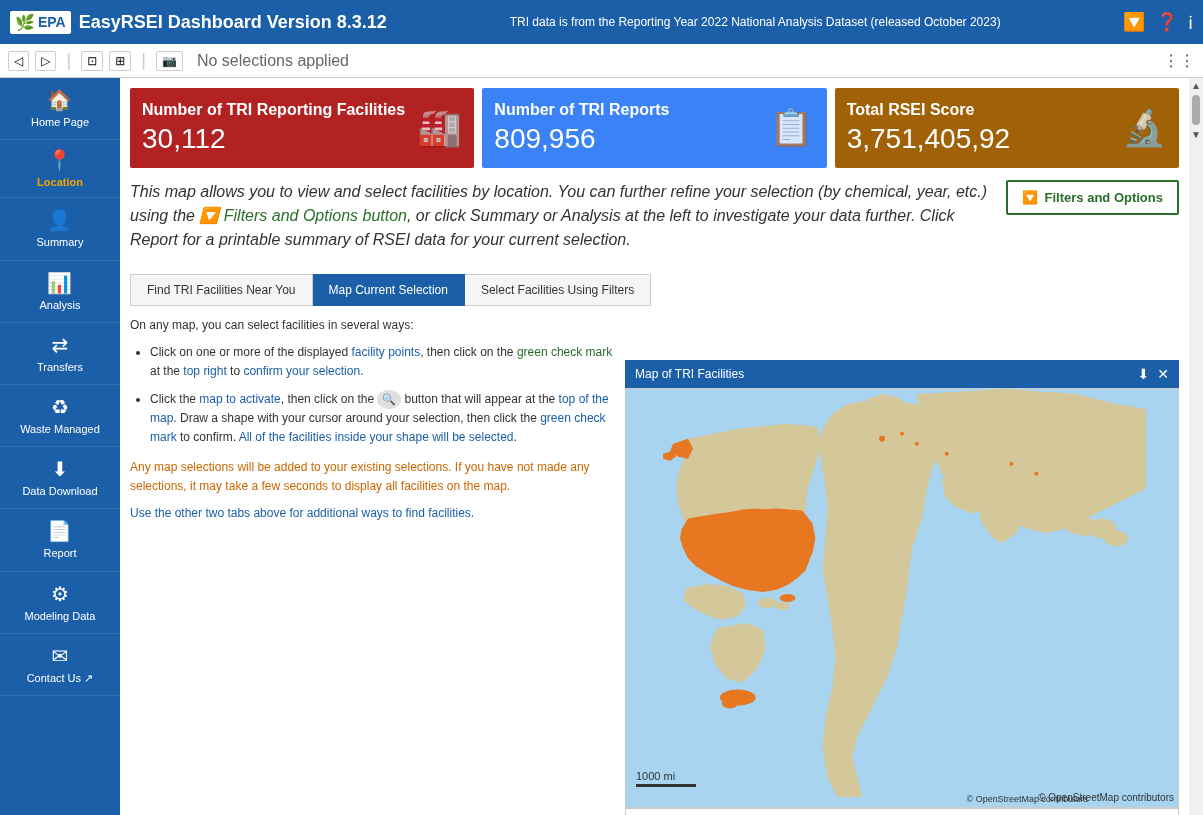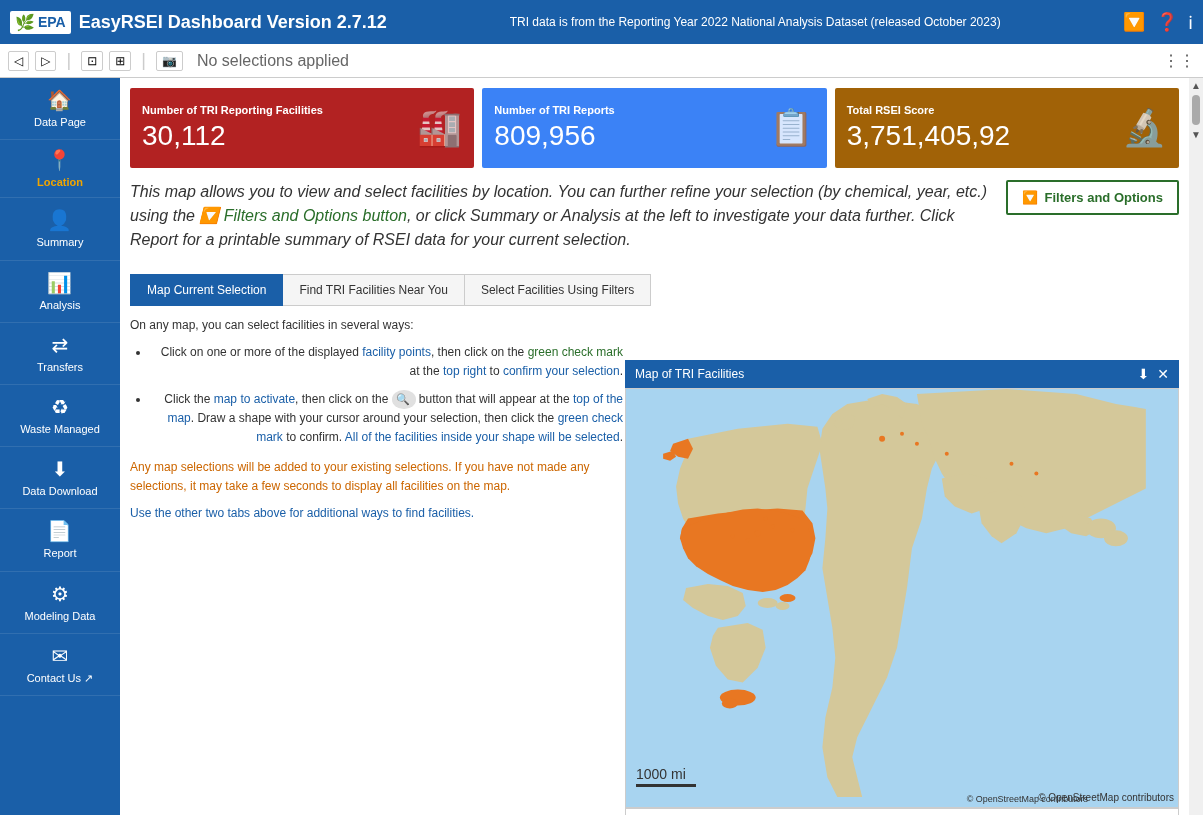--- a/index.html
+++ b/index.html
@@ -160,21 +160,21 @@
       align-items: center;
       justify-content: space-between;
       border-radius: 2px;
       min-height: 80px;
     }
     .stat-card.red { background: #b22222; }
     .stat-card.green { background: #3b82f6; }
     .stat-card.purple { background: #5a2d82; }
     .stat-card.dark { background: #a16207; }
     .stat-text { }
-    .stat-title { font-size: 11px; font-weight: bold; margin-bottom: 4px; }
+    .stat-title { font-size: 16px; font-weight: bold; margin-bottom: 4px; }
     .stat-value { font-size: 28px; font-weight: normal; }
     .stat-icon { font-size: 36px; opacity: 0.8; }
 
     
     .description {
       font-size: 16px;
       color: #333;
       line-height: 1.5;
       margin-bottom: 12px;
     }
@@ -219,21 +219,20 @@
       gap: 2px;
     }
     .location-text {
       flex: 1;
       font-size: 12px;
       color: #333;
       line-height: 1.6;
     }
     .location-text ul {
       margin: 8px 0 8px 20px;
-      text-align: right;
     }
     .location-text li {
       margin-bottom: 6px;
     }
     .map-container {
       width: 554px;
       flex-shrink: 0;
       margin-top: 44px;
     }
     .map-header {
@@ -260,21 +259,21 @@
       font-size: 10px;
       color: #333;
       position: absolute;
       bottom: 4px;
       right: 4px;
     }
     .map-scale {
       position: absolute;
       bottom: 20px;
       left: 10px;
-      font-size: 14px;
+      font-size: 11px;
       color: #333;
     }
     .map-scale-bar {
       width: 60px;
       height: 3px;
       background: #333;
       margin-top: 2px;
     }
     .map-legend {
       background: white;
@@ -317,21 +316,21 @@
   </style>
 </head>
 <body>
 
 <div class="header">
   <div class="header-logo">
     <div class="epa-logo">
       <span class="leaf">🌿</span>
       <span>EPA</span>
     </div>
-    <span class="header-title">EasyRSEI Dashboard Version 2.7.12</span>
+    <span class="header-title">EasyRSEI Dashboard Version 8.3.12</span>
   </div>
   <div class="header-center">TRI data is from the Reporting Year 2022 National Analysis Dataset (released October 2023)</div>
   <div class="header-icons">
     <span class="header-icon">🔽</span>
     <span class="header-icon">❓</span>
     <span class="header-icon">ℹ</span>
   </div>
 </div>
 
 <div class="toolbar">
@@ -344,21 +343,21 @@
   <button class="toolbar-btn" title="Screenshot">📷</button>
   <span class="no-selections">No selections applied</span>
   <span class="toolbar-grid">⋮⋮</span>
 </div>
 
 <div class="main-layout">
 
   <div class="sidebar">
     <div class="sidebar-item">
       <span class="sidebar-icon">🏠</span>
-      <span class="item-label">Data Page</span>
+      <span class="item-label">Home Page</span>
     </div>
     <div class="sidebar-item location-item active">
       <span class="sidebar-icon">📍</span>
       <span class="item-label">Location</span>
     </div>
     <div class="sidebar-item">
       <span class="sidebar-icon">👤</span>
       <span class="item-label">Summary</span>
     </div>
     <div class="sidebar-item">
@@ -423,22 +422,22 @@
         <span>Filters and Options</span>
       </button>
       <p class="description">
         <em>This map allows you to view and select facilities by location. You can further refine your selection (by chemical, year, etc.) using the
         <span class="text-green">🔽 Filters and Options button</span>,
         or click Summary or Analysis at the left to investigate your data further. Click Report for a printable summary of RSEI data for your current selection.</em>
       </p>
     </div>
 
     <div class="tabs-row">
+      <div class="tab">Find TRI Facilities Near You</div>
       <div class="tab active">Map Current Selection</div>
-      <div class="tab">Find TRI Facilities Near You</div>
       <div class="tab">Select Facilities Using Filters</div>
     </div>
 
     <div class="location-content">
 
       <div class="location-text">
         <p style="margin-bottom:6px;">On any map, you can select facilities in several ways:</p>
         <ul>
           <li>
             Click on one or more of the displayed <span class="text-blue">facility points</span>, then click on the <span class="text-green">green check mark</span> at the <span class="text-blue">top right</span> to <span class="text-blue">confirm your selection</span>.

